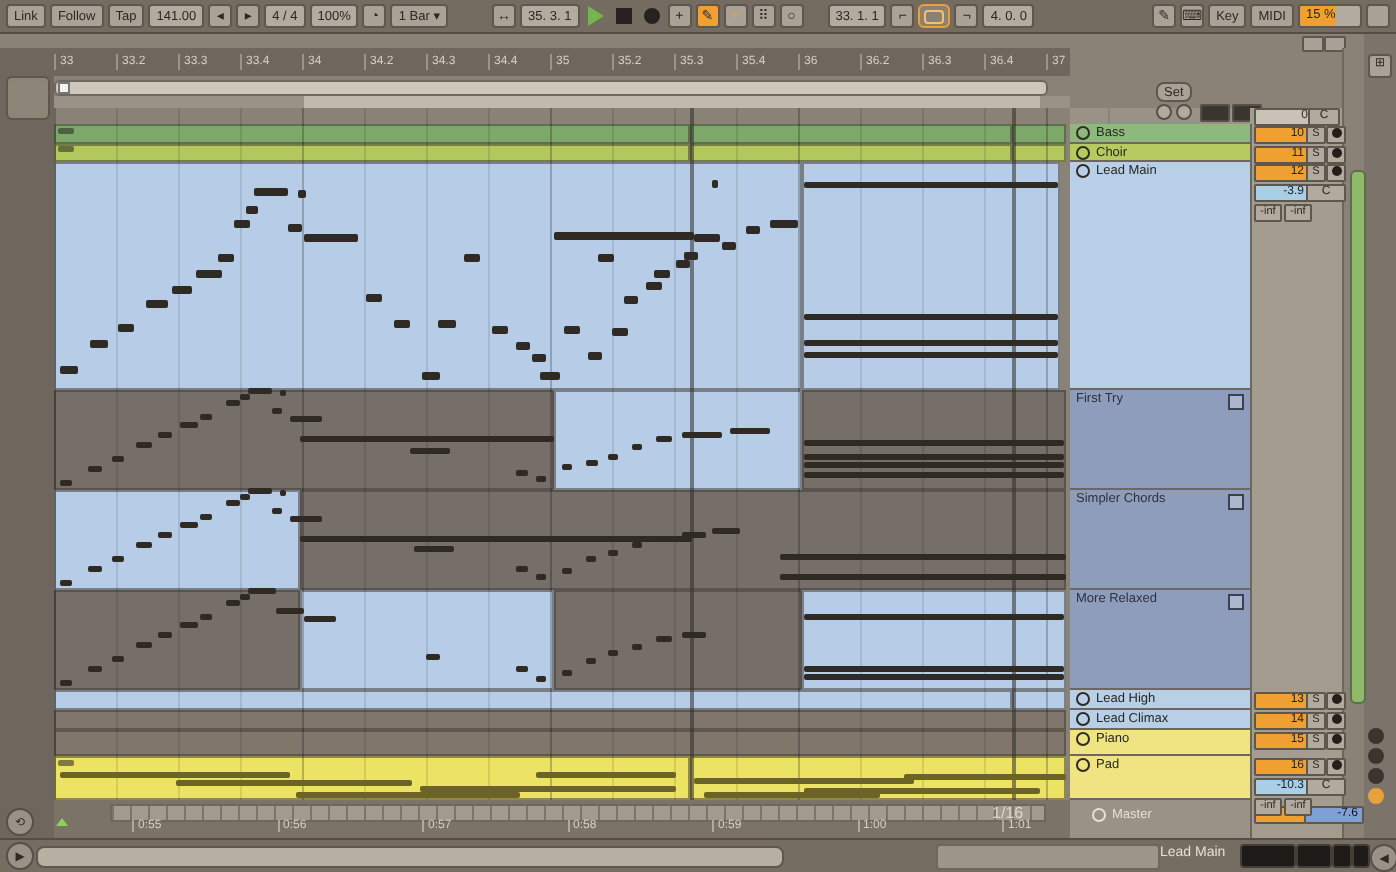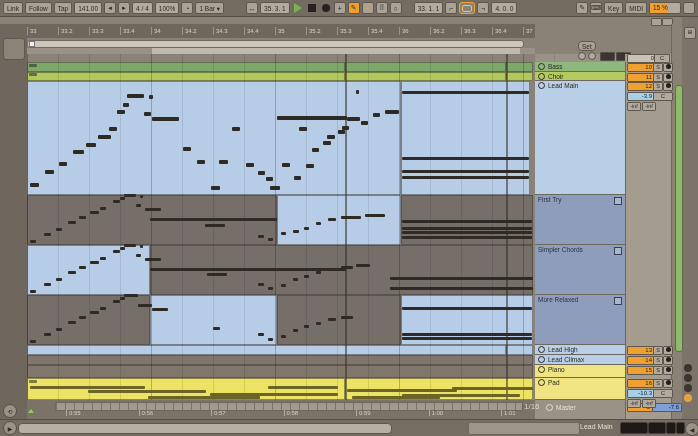--- a/index.html
+++ b/index.html
@@ -355,21 +355,21 @@
   <div class="abs" style="left:684px;top:27px;width:10px;height:10px;background:#aaa296;border:1px solid #5e574d;border-radius:2px;font-size:6px;text-align:center;line-height:9px;color:#2e2a24">⊞</div>
   <div class="abs" style="left:675px;top:85px;width:6px;height:265px;background:#8fba6a;border-radius:3px;border:1px solid #5c6e4a"></div>
   <div class="abs" style="left:684px;top:364px;width:8px;height:8px;border-radius:50%;background:#3a352e"></div>
   <div class="abs" style="left:684px;top:374px;width:8px;height:8px;border-radius:50%;background:#3a352e"></div>
   <div class="abs" style="left:684px;top:384px;width:8px;height:8px;border-radius:50%;background:#3a352e"></div>
   <div class="abs" style="left:684px;top:394px;width:8px;height:8px;border-radius:50%;background:#e8a13c"></div>
 
   <div id="masterrow" class="abs"></div>
   <div id="tickstrip" class="abs"></div>
   <div id="greentri" class="abs"></div>
-  <div class="abs light" style="left:524px;top:402px;font-size:8px">1/16</div>
+  <div class="abs light" style="left:496px;top:402px;font-size:8px">1/16</div>
   <div class="abs trackname" style="left:543px;top:404px;color:#e6e0d4">
     <span class="ring" style="border-color:#e6e0d4"></span>
     <span>Master</span>
   </div>
   <div class="abs numbox" style="left:627px;top:403px;width:20px">0</div>
   <div class="abs" style="left:652px;top:403px;width:24px;height:7px;background:#7f9fd6;border:1px solid #5e574d;border-radius:1px;font-size:6px;color:#10141c;text-align:right;padding:0 2px;line-height:7px">-7.6</div>
   <div class="circbtn" style="left:3px;top:404px">⟲</div>
 
   <div id="statusbar" class="abs"></div>
   <div class="circbtn" style="left:3px;top:421px">▶</div>

